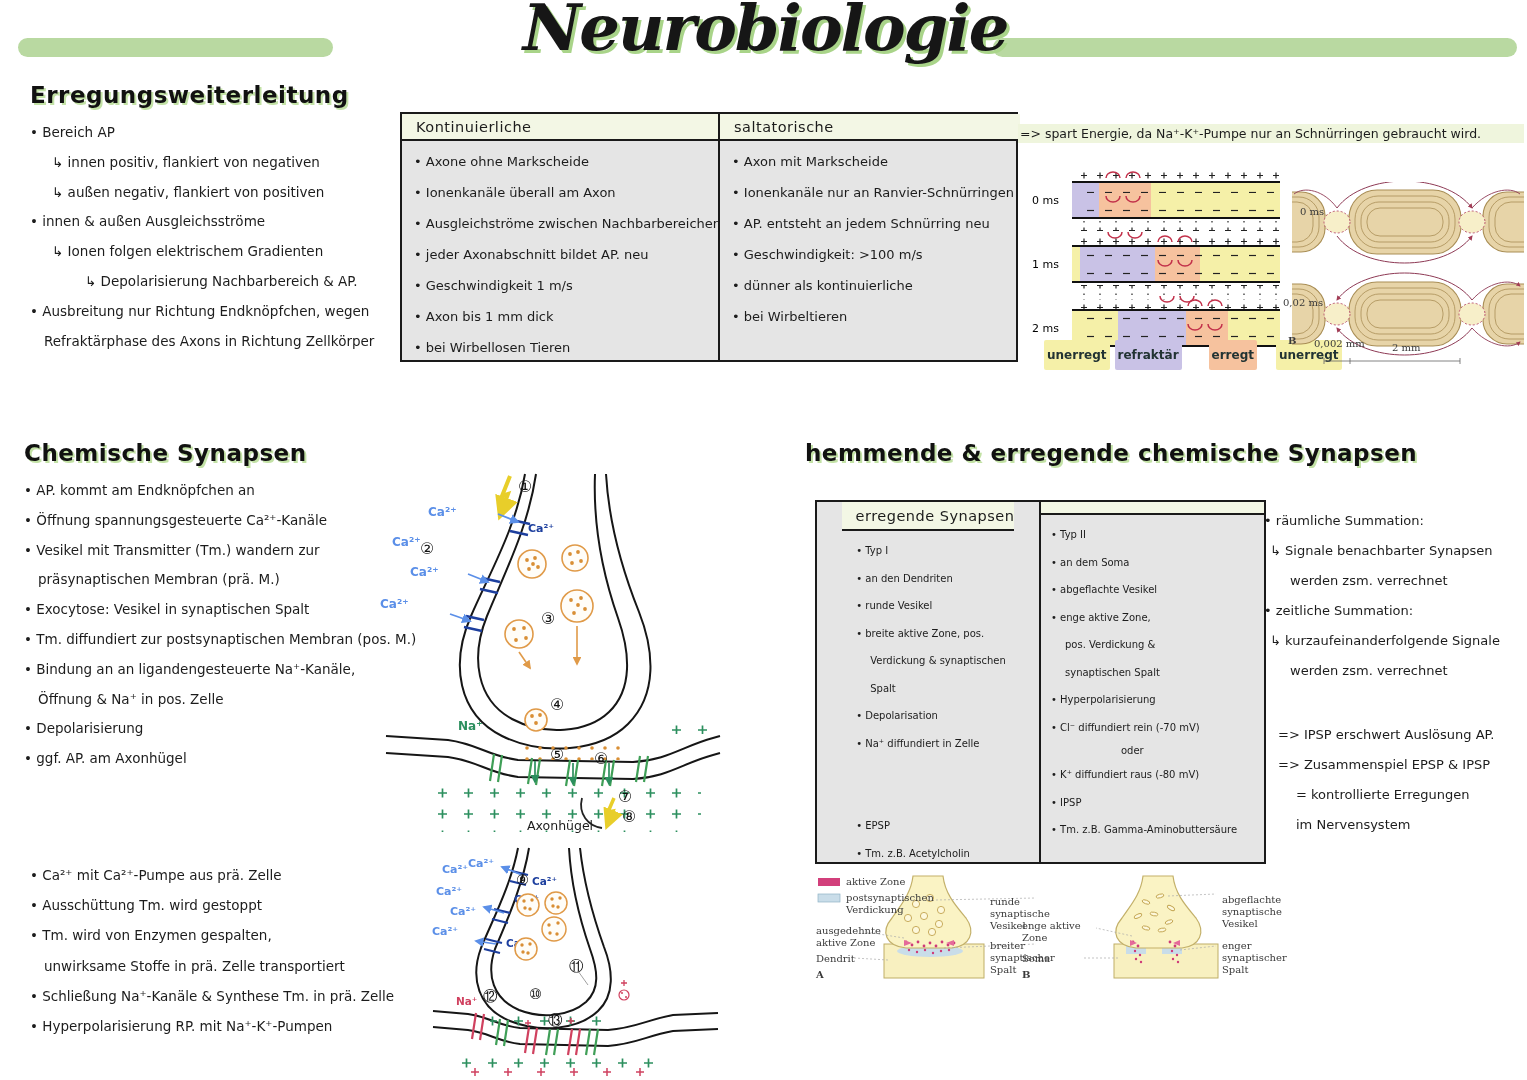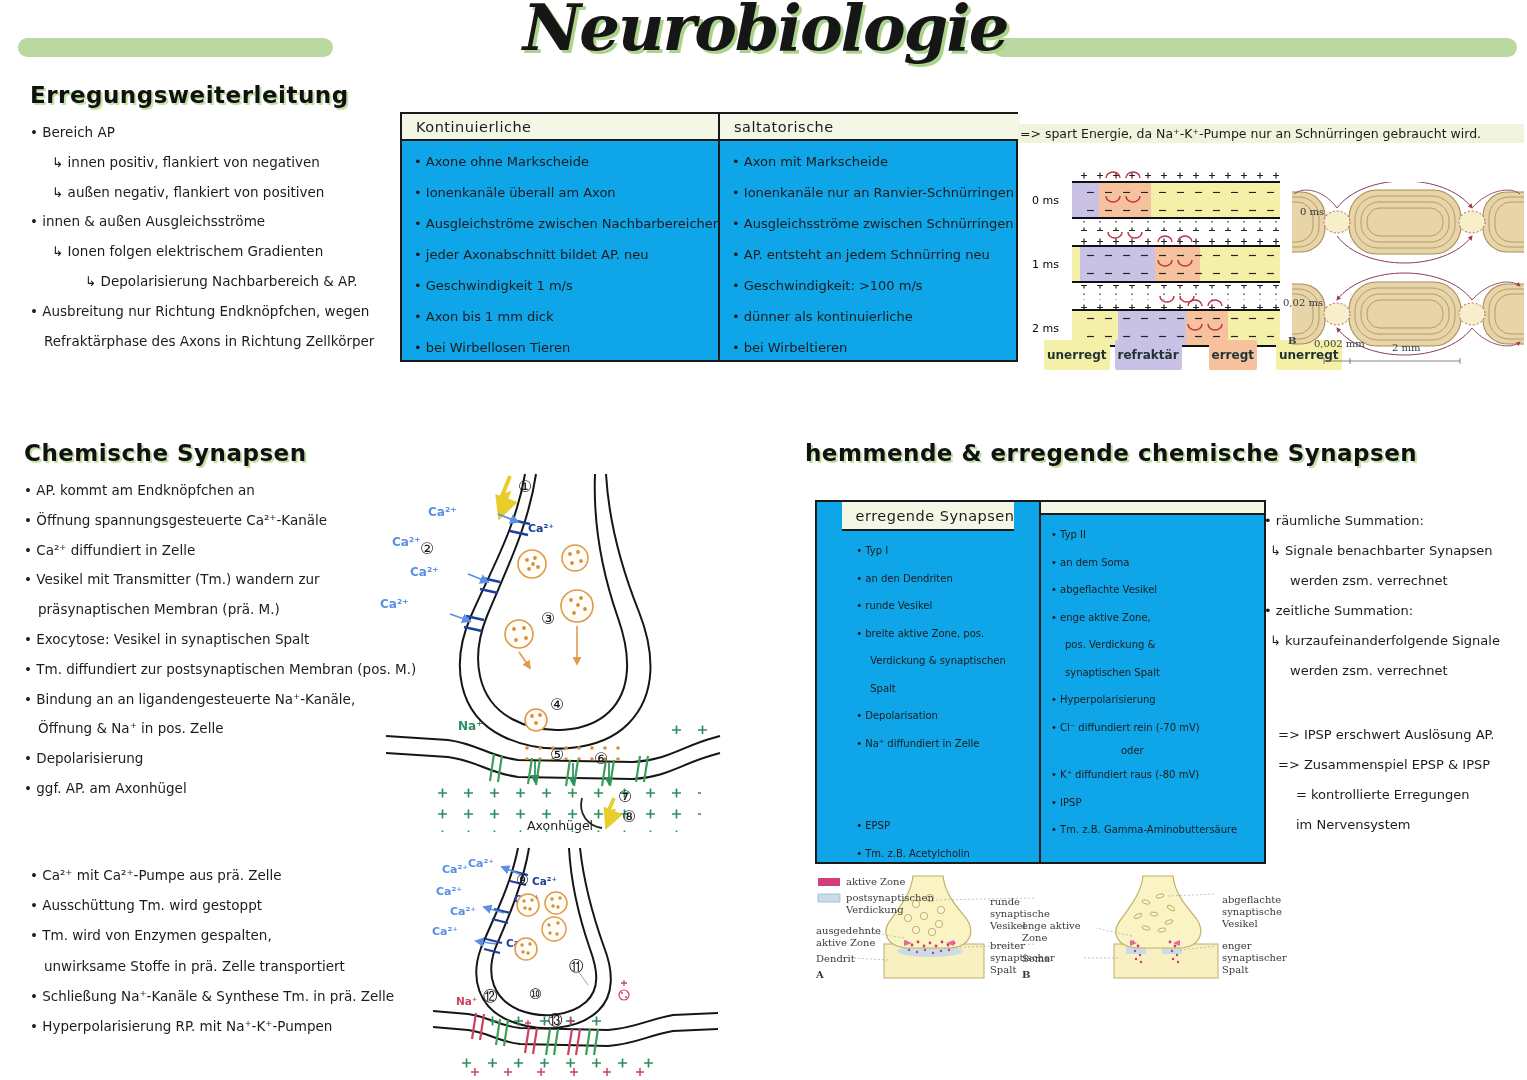--- a/index.html
+++ b/index.html
@@ -10,21 +10,21 @@
   .bar{position:absolute;height:19px;background:#b9d9a1;border-radius:10px;}
   #title{position:absolute;left:470px;top:-10px;width:590px;text-align:center;
          font-family:"DejaVu Serif",serif;font-style:italic;font-weight:bold;
          font-size:64px;color:#161616;text-shadow:3px 3px 0 #a9d489;letter-spacing:-2px;}
   .sechead{position:absolute;font-size:23px;font-weight:bold;color:#111;
            text-shadow:2px 2px 0 #c3e2a6;letter-spacing:0.5px;}
   
   .hwlist{position:absolute;font-size:13.5px;line-height:29.8px;white-space:nowrap;}
   .ind0{padding-left:0;} .ind0b{padding-left:14px;} .ind1{padding-left:22px;} .ind2{padding-left:55px;}
   
-  .ntable{position:absolute;border:2px solid #1a1a1a;display:flex;background:#0ea5e9;}
+  .ntable{position:absolute;border:2px solid #1a1a1a;display:flex;background:#e5e5e5;}
   .ncol{display:flex;flex-direction:column;}
   .ncol+.ncol{border-left:2px solid #1a1a1a;}
   .nhead{border-bottom:2px solid #1a1a1a;background:#f3f7e5;font-size:14.5px;
          padding:5px 0 4px 14px;letter-spacing:0.5px;}
   .nbody{padding:5px 6px 4px 12px;font-size:13px;}
   .nitem{line-height:31px;white-space:nowrap;}
   .t2 .nbody{font-size:10px;padding:6px 4px 4px 10px;}
   .t2 .nitem{line-height:27.5px;}
   .t2 .nhead{padding:6px 0 5px 14px;text-align:left;}
   .t2 .ctr{padding-left:70px;line-height:20px;}
@@ -111,21 +111,20 @@
         <div class="nitem">• Geschwindigkeit 1 m/s</div>
         <div class="nitem">• Axon bis 1 mm dick</div>
         <div class="nitem">• bei Wirbellosen Tieren</div>
       </div>
     </div>
     <div class="ncol" style="flex:1;">
       <div class="nhead">saltatorische</div>
       <div class="nbody">
         <div class="nitem">• Axon mit Markscheide</div>
         <div class="nitem">• Ionenkanäle nur an Ranvier-Schnürringen</div>
-        <div class="nitem">• Ausgleichsströme zwischen Schnürringen</div>
         <div class="nitem">• AP. entsteht an jedem Schnürring neu</div>
         <div class="nitem">• Geschwindigkeit: &gt;100 m/s</div>
         <div class="nitem">• dünner als kontinuierliche</div>
         <div class="nitem">• bei Wirbeltieren</div>
       </div>
     </div>
   </div>
 
   <div id="energy-note">=&gt; spart Energie, da Na⁺-K⁺-Pumpe nur an Schnürringen gebraucht wird.</div>
 
@@ -238,21 +237,20 @@
   <div class="figlab" style="left:1300px;top:206px;">0 ms</div>
   <div class="figlab" style="left:1283px;top:297px;">0,02 ms</div>
   <div class="figlab" style="left:1288px;top:335px;font-weight:bold;">B</div>
   <div class="figlab" style="left:1314px;top:338px;">0,002 mm</div>
   <div class="figlab" style="left:1392px;top:342px;">2 mm</div>
 
   <div class="sechead" style="left:24px;top:440px;">Chemische Synapsen</div>
   <div class="hwlist" style="left:24px;top:476px;">
     <div class="ind0">• AP. kommt am Endknöpfchen an</div>
     <div class="ind0">• Öffnung spannungsgesteuerte Ca²⁺-Kanäle</div>
-    <div class="ind0">• Ca²⁺ diffundiert in Zelle</div>
     <div class="ind0">• Vesikel mit Transmitter (Tm.) wandern zur</div>
     <div class="ind0b">präsynaptischen Membran (prä. M.)</div>
     <div class="ind0">• Exocytose: Vesikel in synaptischen Spalt</div>
     <div class="ind0">• Tm. diffundiert zur postsynaptischen Membran (pos. M.)</div>
     <div class="ind0">• Bindung an an ligandengesteuerte Na⁺-Kanäle,</div>
     <div class="ind0b">Öffnung &amp; Na⁺ in pos. Zelle</div>
     <div class="ind0">• Depolarisierung</div>
     <div class="ind0">• ggf. AP. am Axonhügel</div>
   </div>
   <div class="hwlist" style="left:30px;top:860px;line-height:30.2px;">

